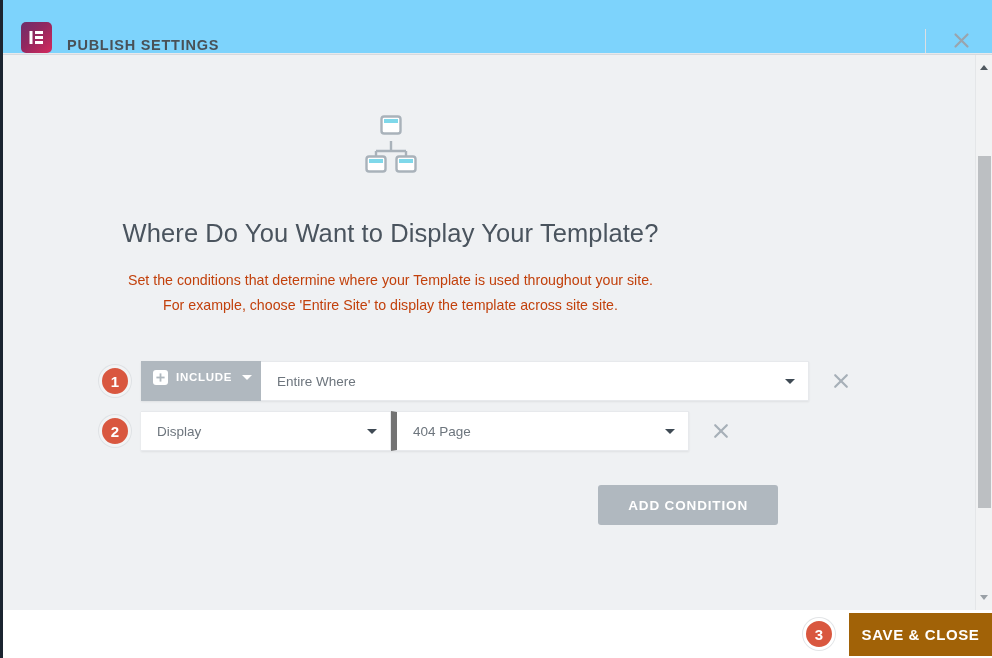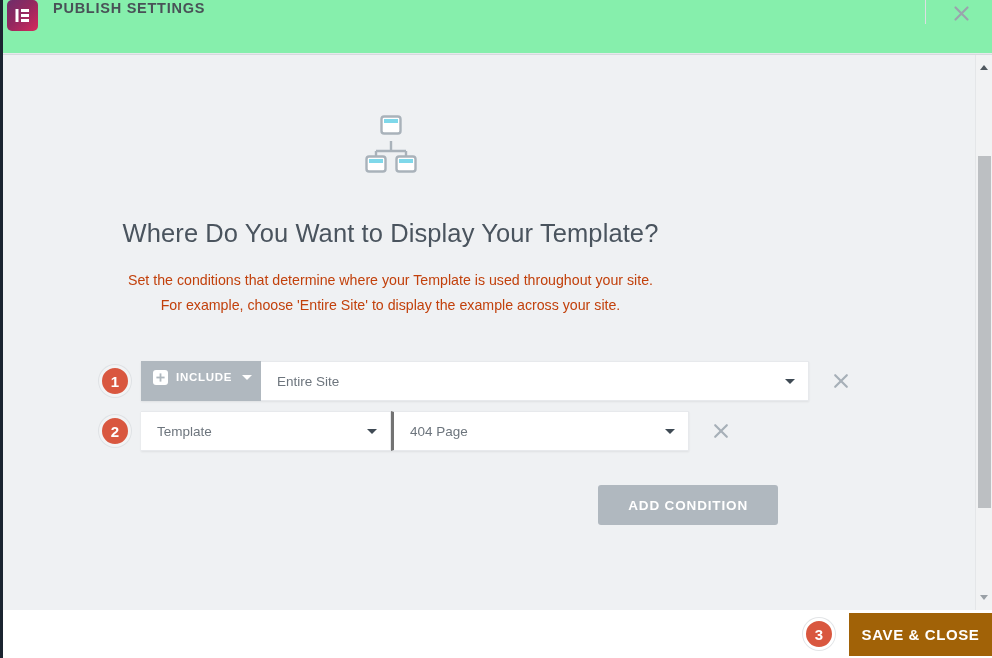--- a/index.html
+++ b/index.html
@@ -19,25 +19,25 @@
     background: #ffffff;
     border-left: 3px solid #1b2430;
     overflow: hidden;
   }
 
   
   .modal-header {
     position: absolute;
     top: 0; left: 0; right: 0;
     height: 54px;
-    background: #86efac;
+    background: #7dd3fc;
     border-bottom: 1px solid #e6e9ec;
     display: flex;
-    align-items: flex-start;
-    padding: 0 14px 0 4px;
+    align-items: flex-end;
+    padding: 0 14px 0 18px;
   }
 
   .brand-logo {
     width: 31px;
     height: 31px;
     border-radius: 5px;
     background: linear-gradient(135deg, #6d2e6b 0%, #92285f 45%, #d6295c 100%);
     display: flex;
     align-items: center;
     justify-content: center;
@@ -211,21 +211,21 @@
     align-items: center;
     justify-content: space-between;
     padding: 0 13px 0 16px;
     cursor: pointer;
     font-size: 13.5px;
     color: #6d757d;
   }
 
   .value-select.wide { width: 548px; }
   .value-select.half { width: 250px; }
-  .value-select.half2 { width: 298px; border-left: 3px solid #737373; }
+  .value-select.half2 { width: 298px; border-left: 6px solid #737373; }
 
   .remove-btn {
     width: 26px;
     height: 26px;
     display: flex;
     align-items: center;
     justify-content: center;
     cursor: pointer;
     margin-left: 19px;
     flex: 0 0 auto;
@@ -388,55 +388,55 @@
 
           <rect x="33.5" y="41.5" width="19" height="15" rx="2.6" fill="#ffffff" stroke="#a9b2ba" stroke-width="2.4"></rect>
           <rect x="36" y="44" width="14" height="4" fill="#7fd8ea"></rect>
         </svg>
       </div>
 
       <h1 class="page-heading">Where Do You Want to Display Your Template?</h1>
 
       <div class="page-subtext">
         <div>Set the conditions that determine where your Template is used throughout your site.</div>
-        <div>For example, choose 'Entire Site' to display the example across your site.</div>
+        <div>For example, choose 'Entire Site' to display the template across site site.</div>
       </div>
 
       <div class="conditions">
 
         <div class="condition-row">
           <div class="step-badge">1</div>
           <div class="control-group">
             <div class="type-select">
               <span class="type-icon">
                 <svg width="9" height="9" viewBox="0 0 9 9" aria-hidden="true">
                   <rect x="3.6" y="0.4" width="1.8" height="8.2" fill="#b0b8bf"></rect>
                   <rect x="0.4" y="3.6" width="8.2" height="1.8" fill="#b0b8bf"></rect>
                 </svg>
               </span>
               <span class="type-label">INCLUDE</span>
               <span class="caret-white"></span>
             </div>
             <div class="value-select wide">
-              <span>Entire Site</span>
+              <span>Entire Where</span>
               <span class="caret-dark"></span>
             </div>
           </div>
           <div class="remove-btn">
             <svg width="18" height="18" viewBox="0 0 18 18" aria-hidden="true">
               <path d="M3.2 3.2 L14.8 14.8 M14.8 3.2 L3.2 14.8" stroke="#a7b0b8" stroke-width="2.2" stroke-linecap="round"></path>
             </svg>
           </div>
         </div>
 
         <div class="condition-row">
           <div class="step-badge">2</div>
           <div class="control-group">
             <div class="value-select half">
-              <span>Template</span>
+              <span>Display</span>
               <span class="caret-dark"></span>
             </div>
             <div class="value-select half2">
               <span>404 Page</span>
               <span class="caret-dark"></span>
             </div>
           </div>
           <div class="remove-btn">
             <svg width="18" height="18" viewBox="0 0 18 18" aria-hidden="true">
               <path d="M3.2 3.2 L14.8 14.8 M14.8 3.2 L3.2 14.8" stroke="#a7b0b8" stroke-width="2.2" stroke-linecap="round"></path>

